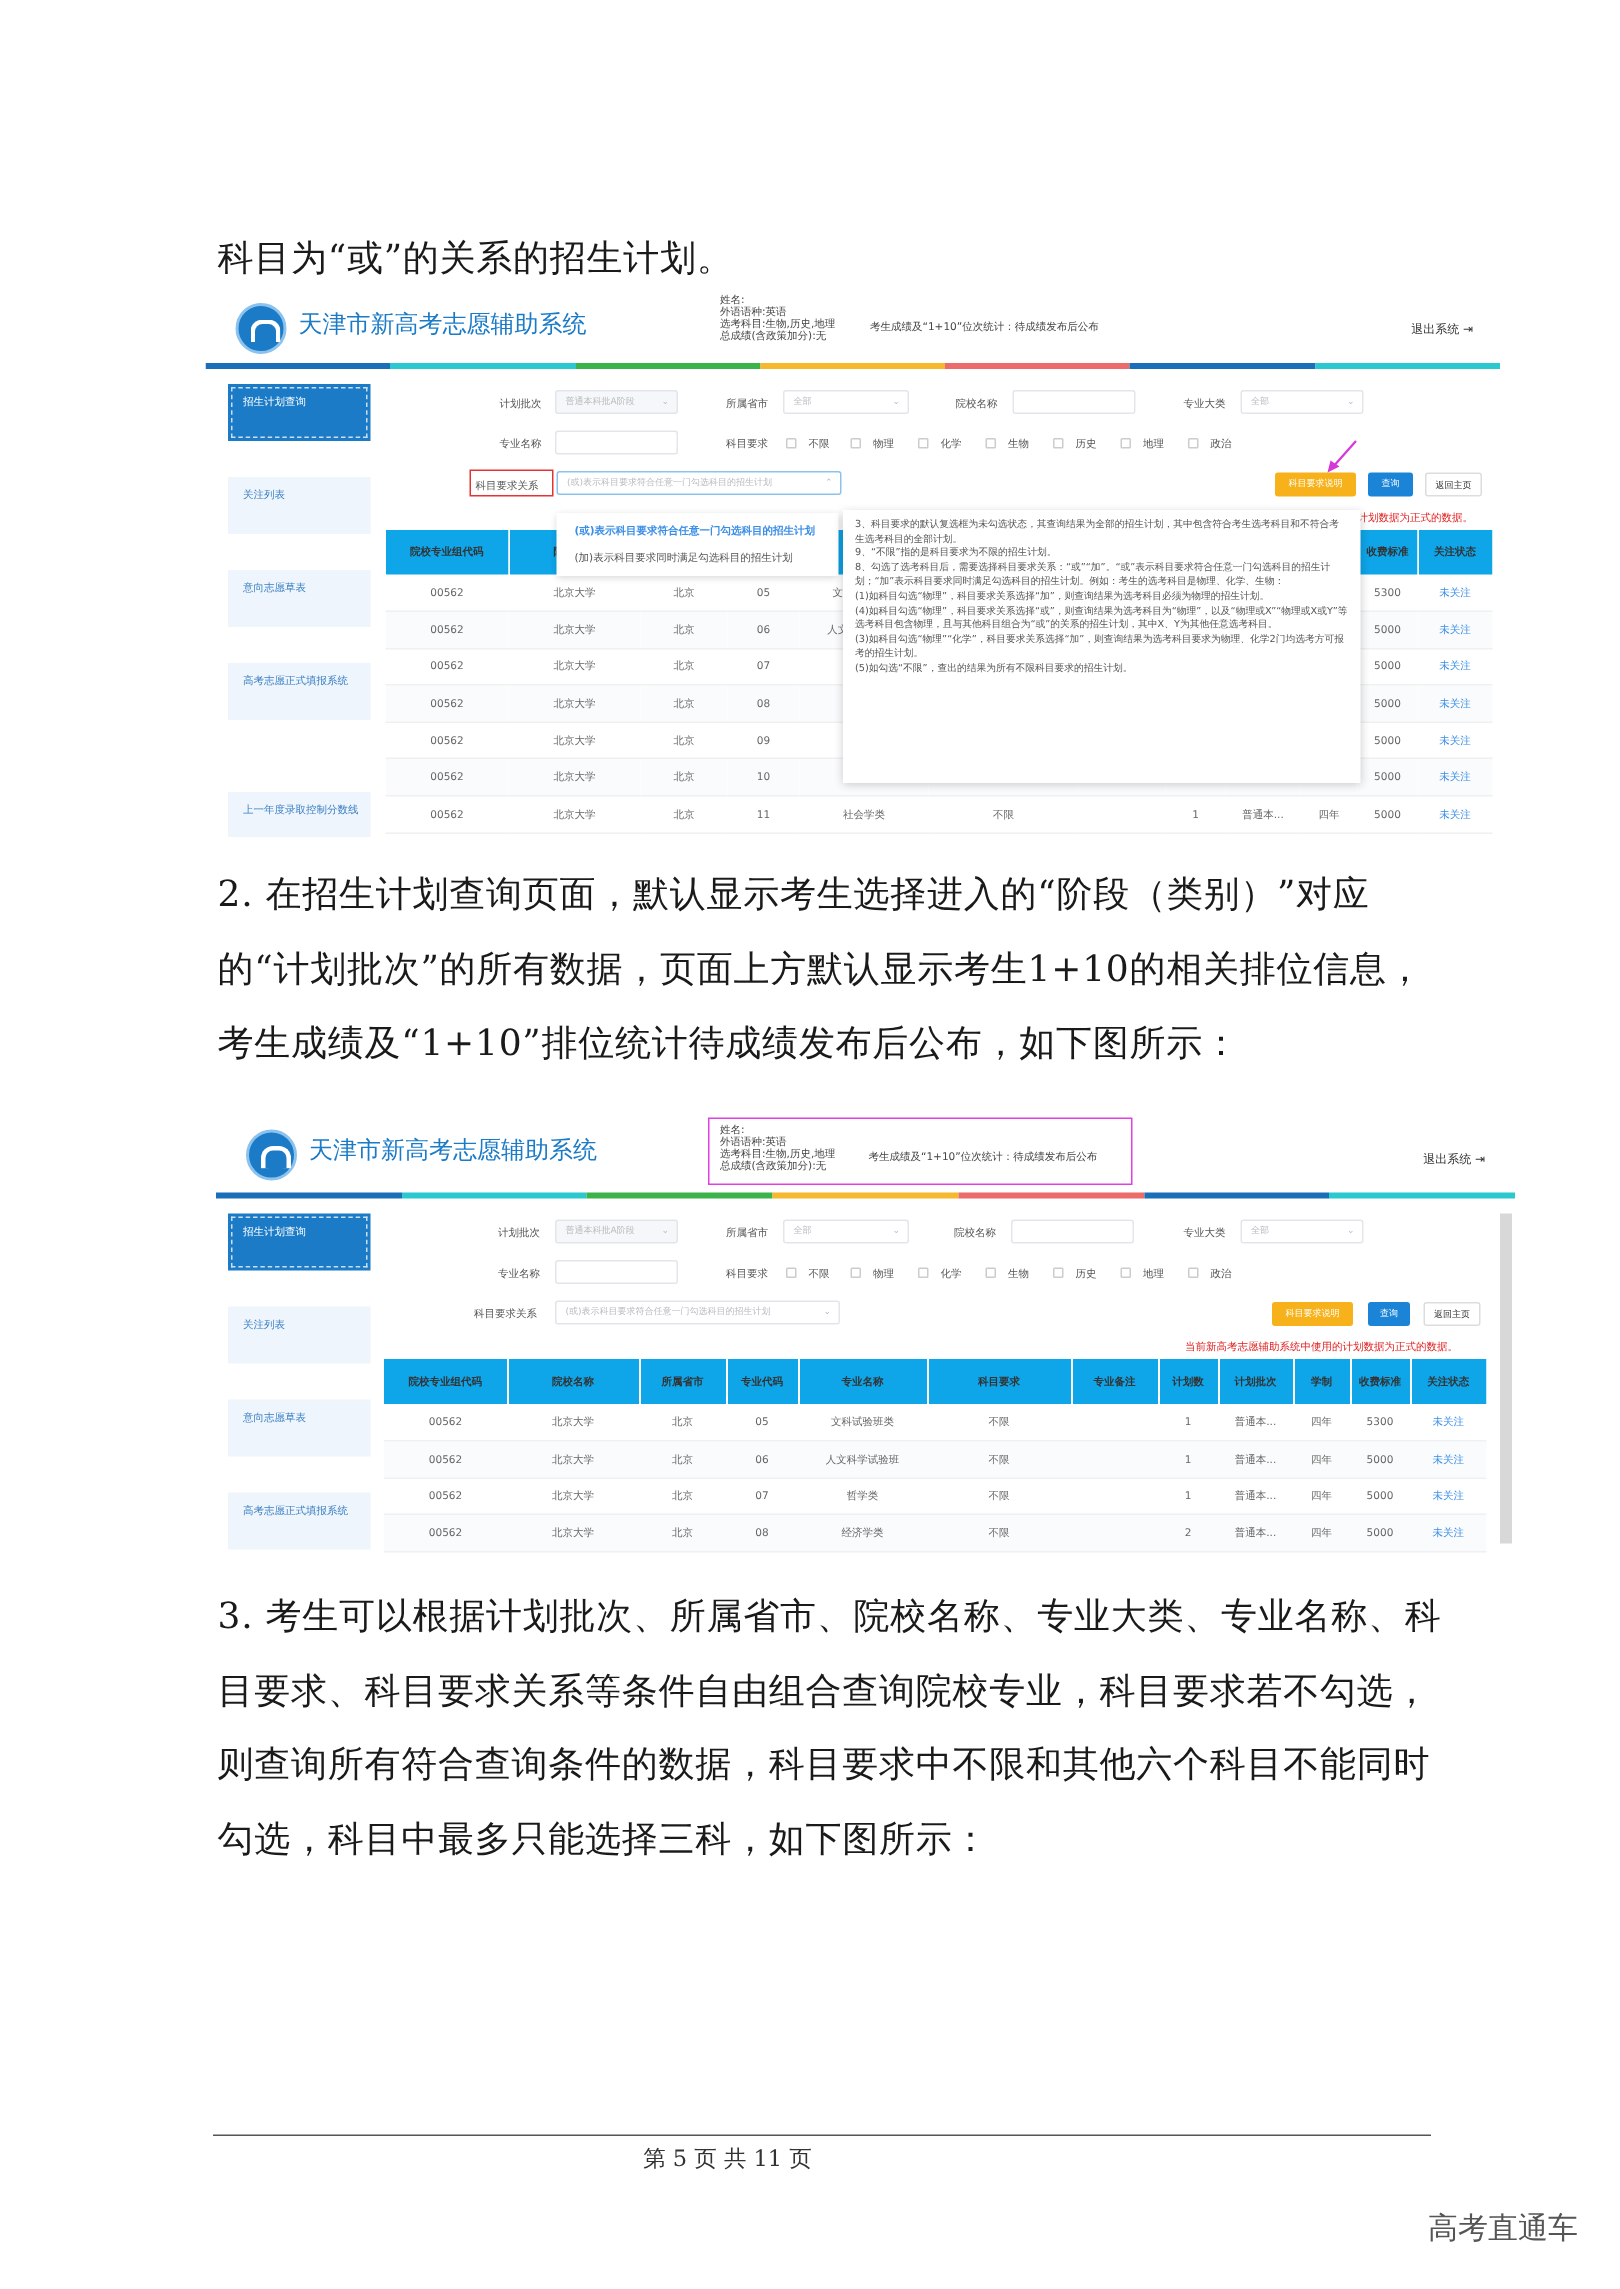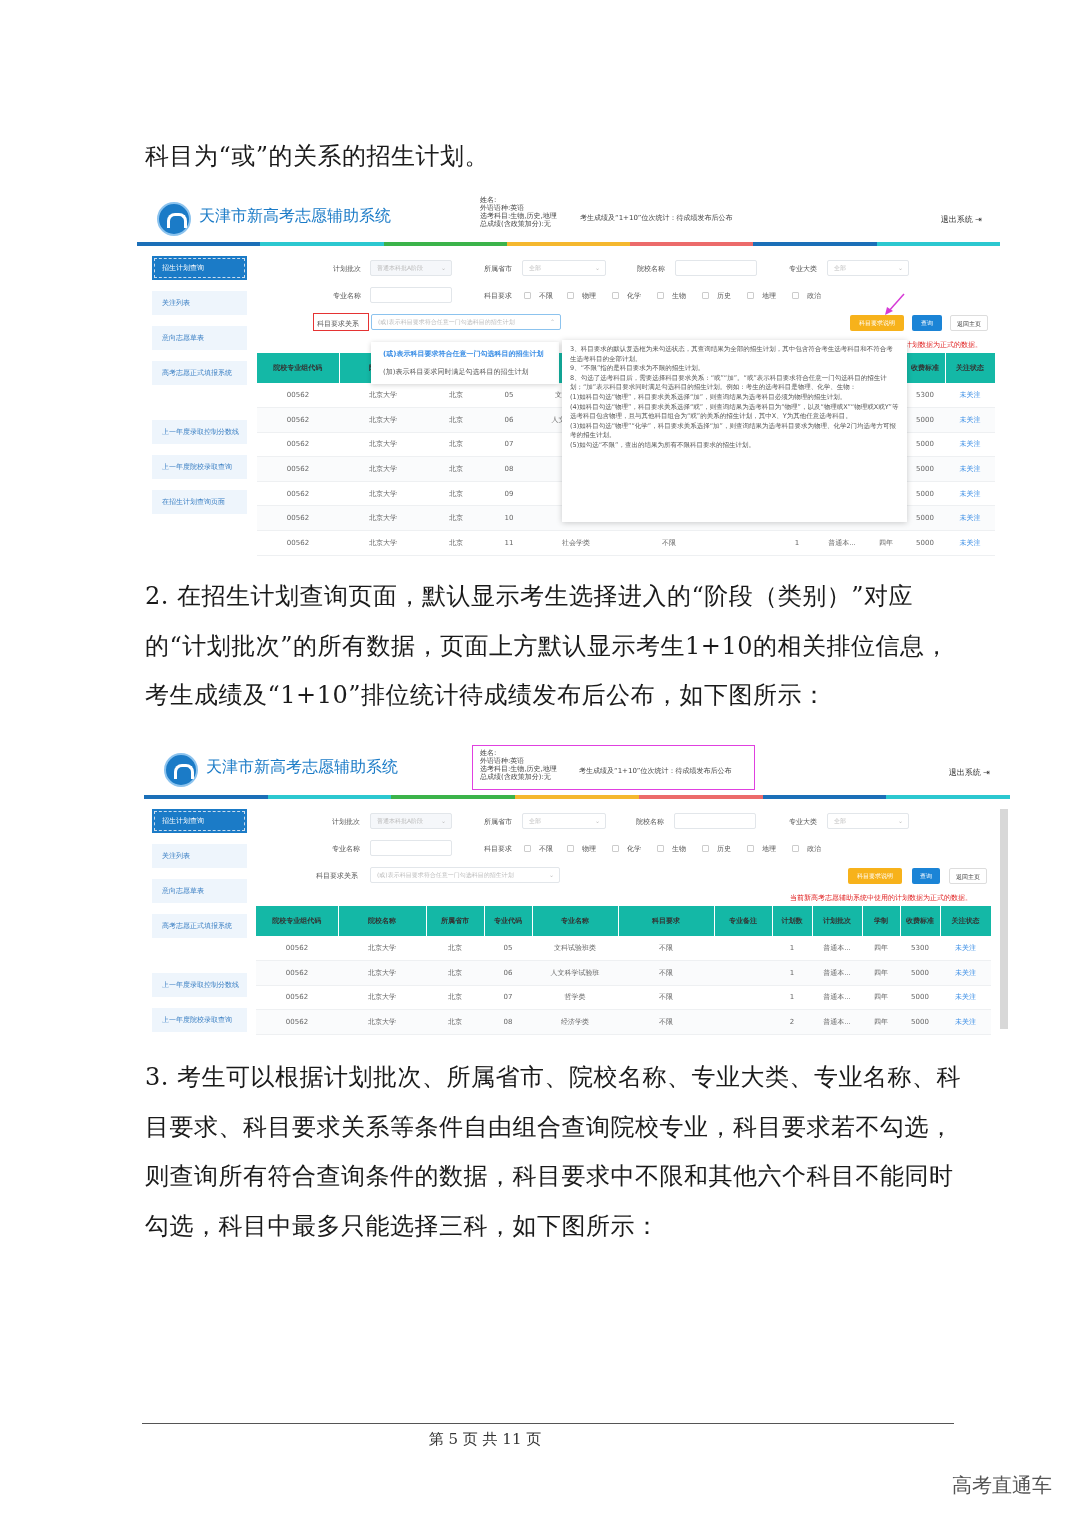--- a/index.html
+++ b/index.html
@@ -9,54 +9,54 @@
 .hdr{position:absolute;left:0;top:0;right:0;height:45px;background:#fff}
 .logo{position:absolute;left:20px;top:10px;width:34px;height:34px;border-radius:50%;background:#1b7bc7;border:2px solid #8cc3ee}
 .logo::after{content:"";position:absolute;left:8px;top:9px;width:14px;height:12px;border:3px solid #fff;border-bottom:none;border-radius:8px 8px 0 0}
 .apptitle{position:absolute;left:62px;top:14px;font-size:16px;color:#1b7bc7;white-space:nowrap}
 .userinfo{position:absolute;font-size:7px;line-height:8px;color:#444;white-space:nowrap}
 .stat{position:absolute;font-size:7px;color:#444;white-space:nowrap}
 .logout{position:absolute;font-size:8px;color:#333;white-space:nowrap}
 .cbar{position:absolute;left:0;right:0;height:4px;display:flex}
 .cbar div{flex:1}
 .side{position:absolute;left:15px;width:95px}
-.sitem{height:24px;margin-bottom:11px;background:#eef5fc;font-size:7px;color:#3a7fc3;padding-left:10px;line-height:25px;white-space:nowrap;overflow:hidden}
+.sitem{height:38px;margin-bottom:24px;background:#eef5fc;font-size:7px;color:#3a7fc3;padding-left:10px;line-height:25px;white-space:nowrap;overflow:hidden}
 .sitem.active{background:#1b7bc7;color:#fff;outline:1px dashed #cde;outline-offset:-3px}
 .flabel{position:absolute;font-size:7px;color:#555;white-space:nowrap}
 .finput{position:absolute;height:16px;border:1px solid #e2e6ea;background:#fff;border-radius:2px;font-size:6px;color:#bbb;padding-left:6px;line-height:14px;white-space:nowrap;overflow:hidden}
 .finput.dis{background:#f5f7fa}
 .chev{position:absolute;right:5px;top:0;font-size:6px;color:#bbb}
 .cb{position:absolute;font-size:7px;color:#555;white-space:nowrap}
 .cb i{display:inline-block;width:7px;height:7px;border:1px solid #ccc;border-radius:1px;margin-right:8px;vertical-align:-1px}
 .btn{position:absolute;height:16px;font-size:6px;line-height:16px;text-align:center;border-radius:2px;white-space:nowrap}
 .btn.orange{background:#f7b21b;color:#fff}
 .btn.blue{background:#1b84d6;color:#fff}
 .btn.white{background:#fff;color:#333;border:1px solid #ddd}
 .notice{position:absolute;font-size:7px;color:#e02020;white-space:nowrap}
 table.grid{position:absolute;border-collapse:collapse;font-size:7px;color:#666;table-layout:fixed}
-table.grid th{background:#14b8a6;font-weight:bold;color:#333;height:30px;border-right:1px solid #fff;white-space:nowrap;overflow:hidden}
+table.grid th{background:#0ea5e9;font-weight:bold;color:#333;height:30px;border-right:1px solid #fff;white-space:nowrap;overflow:hidden}
 table.grid td{height:24.6px;text-align:center;border-bottom:1px solid #eef0f2;white-space:nowrap;overflow:hidden}
 table.grid tr:nth-child(even) td{background:#fafbfc}
 table.grid td.link{color:#3a8ee6}
 .redbox{position:absolute;border:1.5px solid #e53333}
 .pinkbox{position:absolute;border:1.5px solid #e040e0}
 .dropdown{position:absolute;background:#fff;box-shadow:0 1px 5px rgba(0,0,0,.18);font-size:7px}
 .dropdown div{height:18px;line-height:18px;padding-left:12px;color:#555;white-space:nowrap}
 .dropdown div.sel{color:#3a8ee6;font-weight:bold}
 .tooltip{position:absolute;background:#fff;box-shadow:0 1px 6px rgba(0,0,0,.2);font-size:6.5px;line-height:9.6px;color:#555;padding:5px 8px}
 .arrow{position:absolute}
 .scroll{position:absolute;background:#d8d8d8}
 .footer-line{position:absolute;left:142px;top:1423px;width:812px;height:1px;background:#555}
 .pagenum{position:absolute;left:0;width:1080px;top:1430px;text-align:center;font-size:15px;color:#333;margin-left:-55px}
 .watermark{position:absolute;right:28px;top:1472px;font-size:20px;color:#555;font-family:"DejaVu Sans","Liberation Sans",sans-serif}
 </style>
 </head>
 <body>
 
-<p class="para" style="top:132px">科目为“或”的关系的招生计划。</p>
+<p class="para" style="top:148px">科目为“或”的关系的招生计划。</p>
 
 <div class="shot" id="shot1" style="left:137px;top:192px;width:863px;height:366px">
   <div class="hdr">
     <div class="logo"></div>
     <div class="apptitle">天津市新高考志愿辅助系统</div>
     <div class="userinfo" style="left:343px;top:4px">
       <div>姓名:</div>
       <div>外语语种:英语</div>
       <div>选考科目:生物,历史,地理</div>
       <div>总成绩(含政策加分):无</div>

